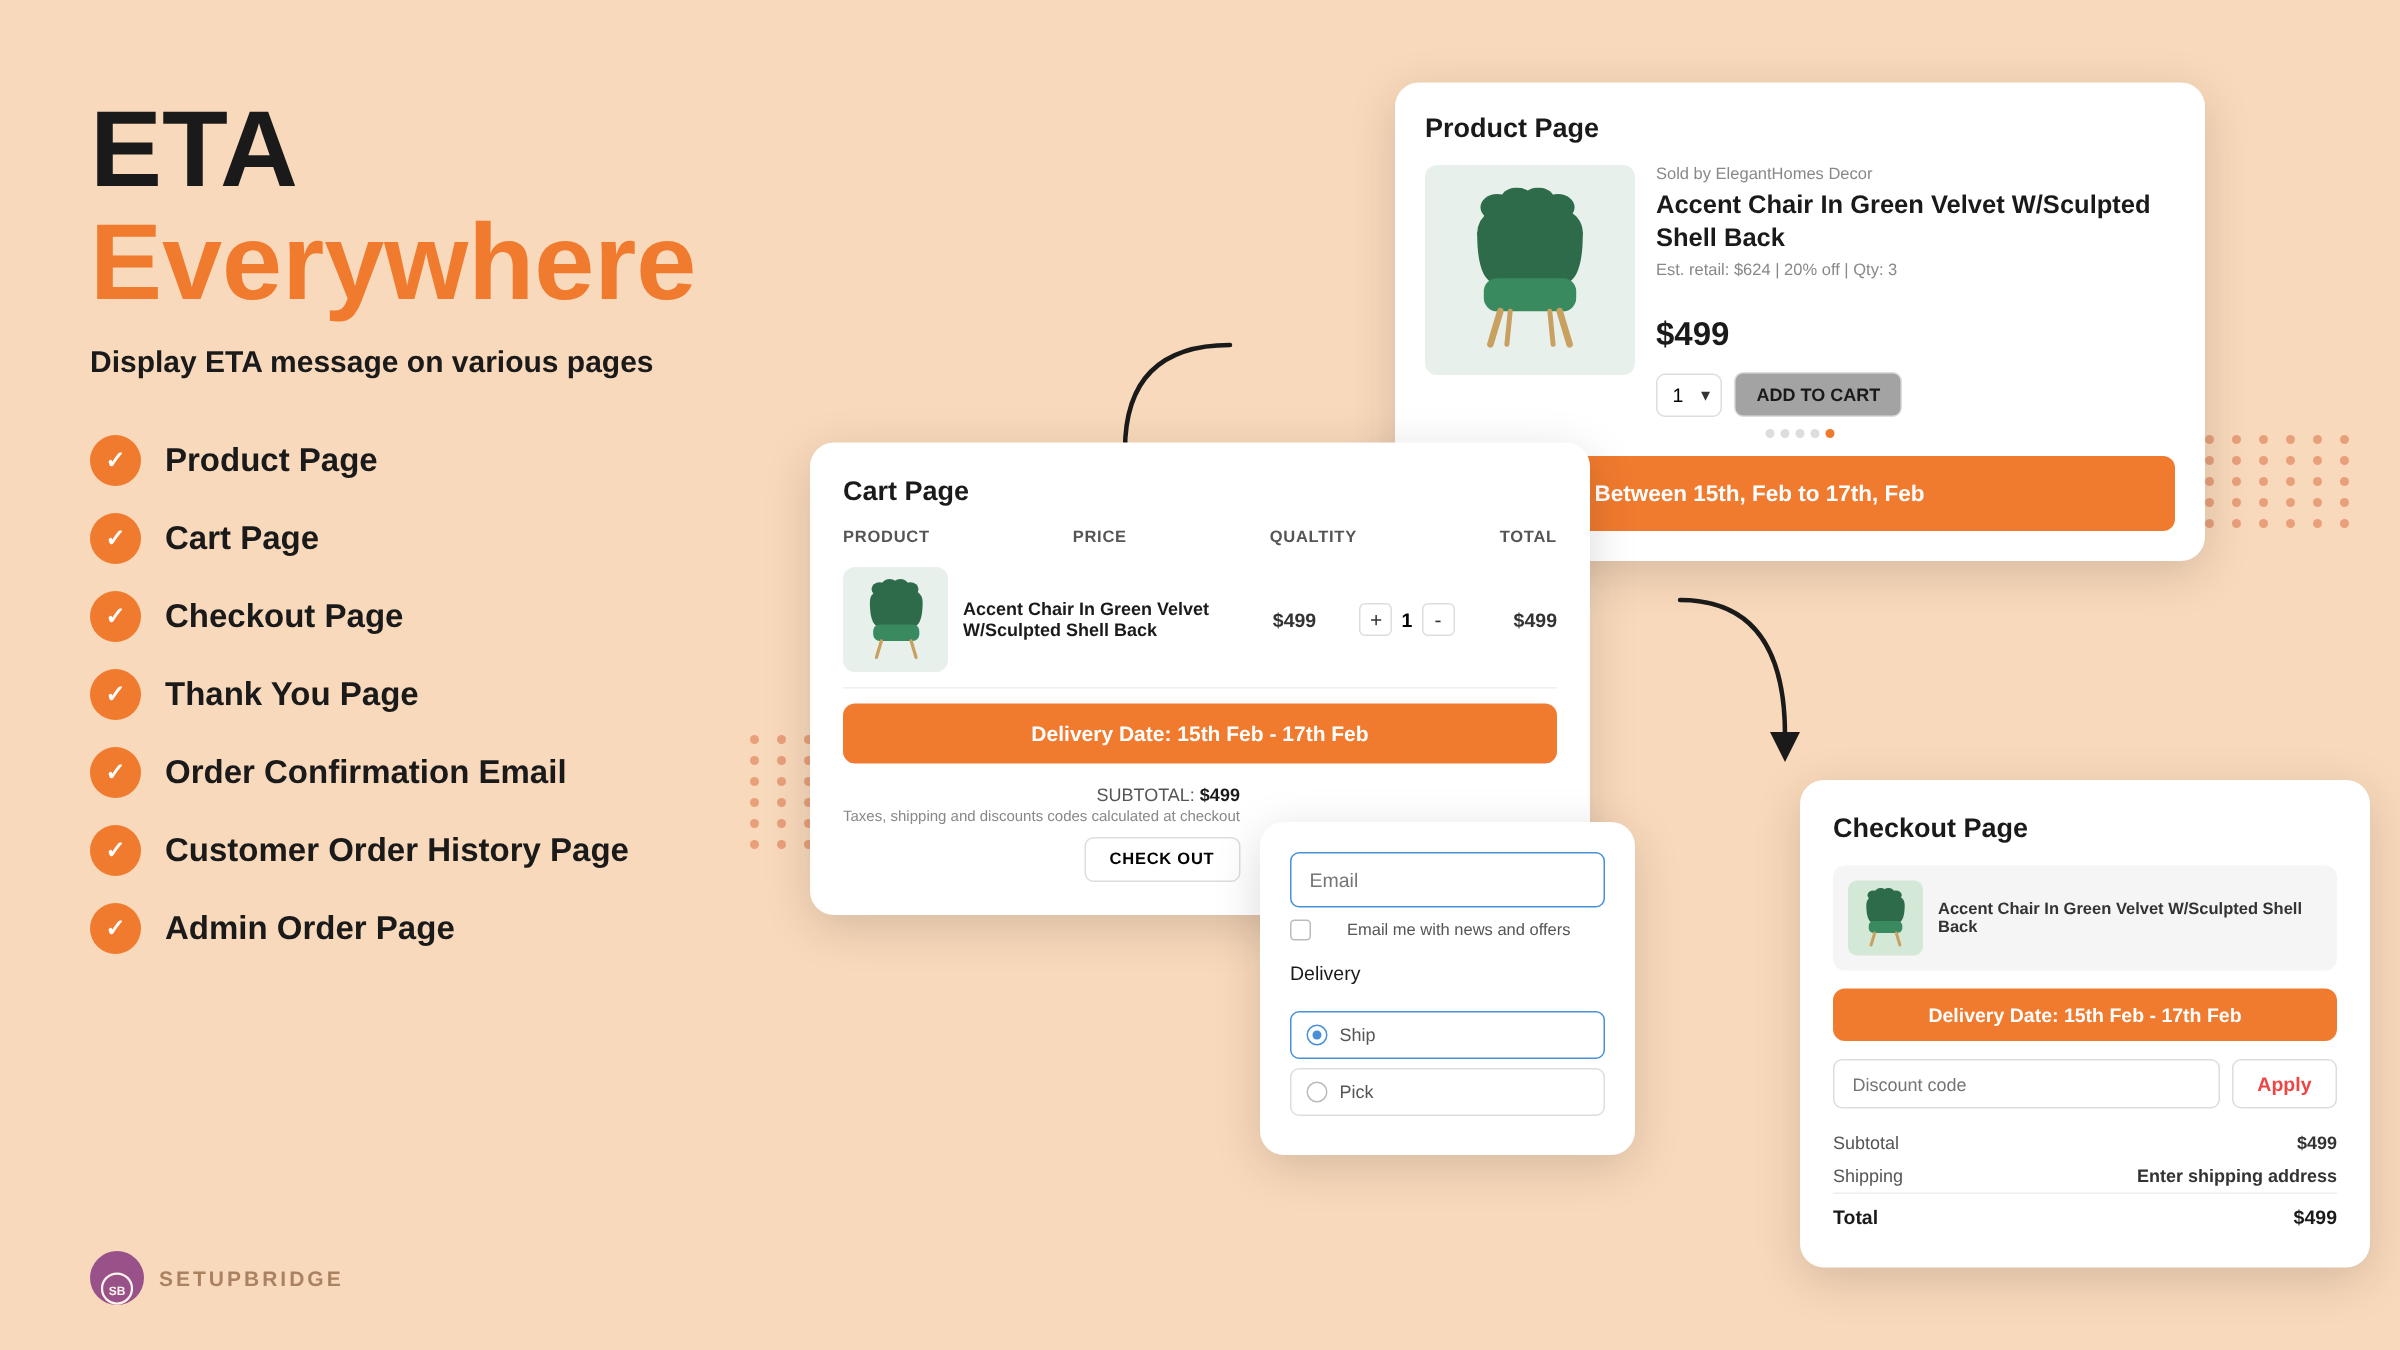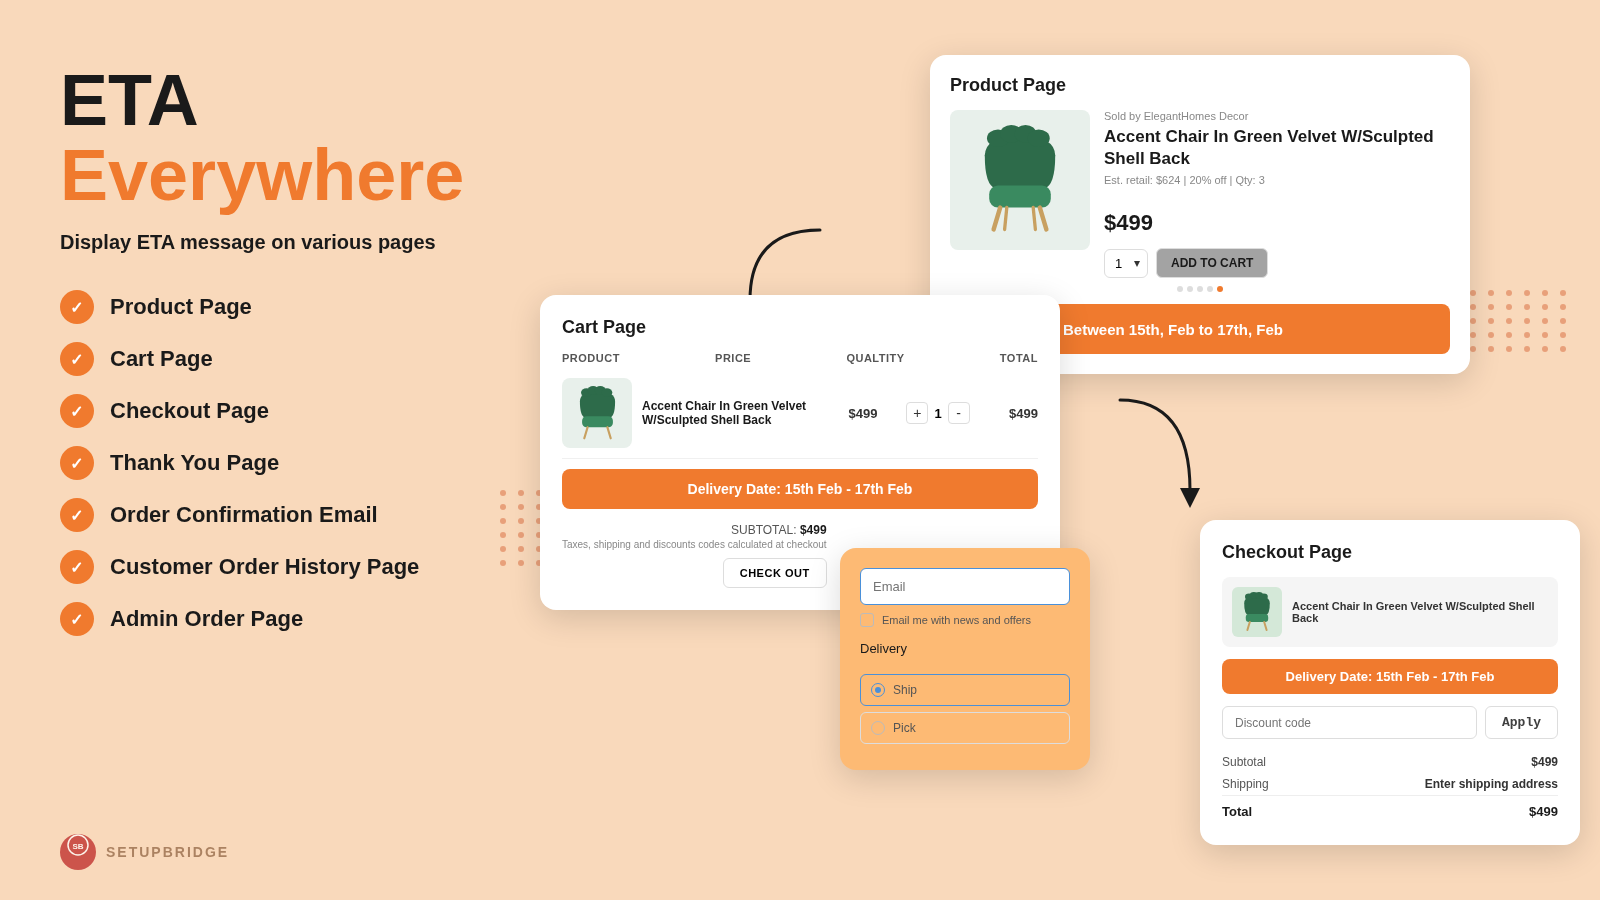--- a/index.html
+++ b/index.html
@@ -76,23 +76,23 @@
       left: 60px;
       display: flex;
       align-items: center;
       gap: 10px;
       opacity: 0.7;
     }
     .logo-icon {
       width: 36px;
       height: 36px;
       border-radius: 50%;
-      background: #b91c1c;
-      display: flex;
-      align-items: flex-start;
+      background: #701a75;
+      display: flex;
+      align-items: flex-end;
       justify-content: center;
       font-size: 14px;
       color: white;
       font-weight: bold;
       text-decoration: underline;
     }
     .logo-text {
       font-size: 14px;
       font-weight: 700;
       color: #8b5e3c;
@@ -473,22 +473,21 @@
       color: #aaa;
     }
     .apply-btn {
       background: white;
       border: 1px solid #ddd;
       border-radius: 6px;
       padding: 8px 16px;
       font-size: 13px;
       font-weight: 600;
       cursor: pointer;
-      color: #404040;
-      font-family: Liberation Mono, monospace;
+      color: #ef4444;
     }
     .summary-table {
       width: 100%;
       border-collapse: collapse;
     }
     .summary-table tr td {
       font-size: 12px;
       padding: 4px 0;
       color: #555;
     }
@@ -504,39 +503,39 @@
       border-top: 1px solid #eee;
       padding-top: 8px;
     }
 
     
     .checkout-form-card {
       position: absolute;
       left: 840px;
       bottom: 130px;
       width: 250px;
-      background: #fdba74;
+      background: #ffffff;
       border-radius: 16px;
       padding: 20px;
       box-shadow: 0 8px 32px rgba(0,0,0,0.15);
     }
     .email-input {
       width: 100%;
       border: 1.5px solid #4a90d9;
       border-radius: 6px;
       padding: 10px 12px;
       font-size: 13px;
       color: #aaa;
       margin-bottom: 8px;
       outline: none;
     }
     .checkbox-row {
       display: flex;
       align-items: center;
-      gap: 8px;
+      gap: 24px;
       font-size: 11px;
       color: #555;
       margin-bottom: 14px;
     }
     .checkbox-box {
       width: 14px;
       height: 14px;
       border: 1px solid #bbb;
       border-radius: 3px;
       flex-shrink: 0;

